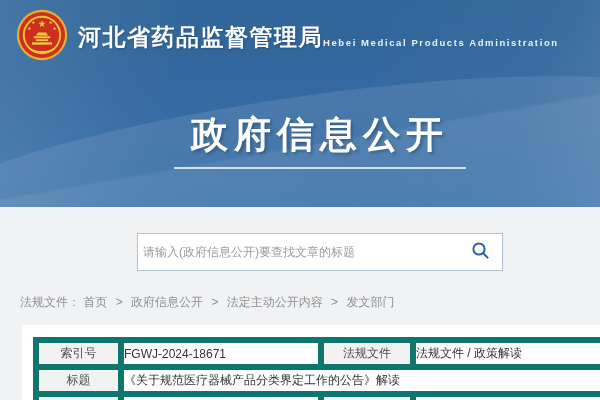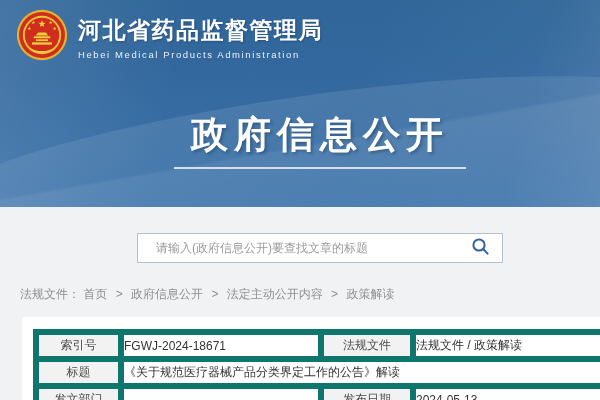--- a/index.html
+++ b/index.html
@@ -15,39 +15,39 @@
       linear-gradient(100deg, rgba(255,255,255,0.10) 0%, rgba(255,255,255,0) 28%),
       linear-gradient(180deg, #306699 0%, #33689e 35%, #3d74ab 100%);
   }
   .banner::before{
     content:"";position:absolute;left:-60px;top:95px;width:760px;height:260px;
     background:linear-gradient(to bottom,rgba(255,255,255,0.10),rgba(255,255,255,0) 55%);
     transform:rotate(-8deg);border-radius:50% 50% 0 0 / 60px 60px 0 0;
     pointer-events:none;
   }
   .brand{position:absolute;left:16px;top:9px;display:flex;align-items:center;gap:10px;z-index:2;cursor:pointer;}
-  .brand-text{display:flex;flex-direction:column;}
+  .brand-text{display:flex;flex-direction:row;}
   .brand-cn{color:#ffffff;font-size:23px;font-weight:bold;letter-spacing:1.5px;text-shadow:1px 1px 2px rgba(20,40,70,.35);}
-  .brand-en{color:#e9f1f9;font-size:9.5px;font-weight:normal;letter-spacing:1.6px;margin-top:3px;}
+  .brand-en{color:#e9f1f9;font-size:9.5px;font-weight:bold;letter-spacing:1.6px;margin-top:15px;}
   .banner-title{
     position:absolute;top:110px;left:0;width:100%;text-align:center;z-index:2;
     color:#ffffff;font-size:37px;font-weight:bold;letter-spacing:6px;
     text-shadow:2px 2px 3px rgba(20,40,70,.35);
   }
   .banner-underline{
     position:absolute;top:167px;left:50%;transform:translateX(-50%);
     width:292px;height:2px;background:rgba(235,240,245,0.85);z-index:2;
   }
 
   
   .search-wrap{padding-top:26px;}
   .searchbar{
-    width:366px;height:30px;margin:0 auto;box-sizing:border-box;
+    width:366px;height:38px;margin:0 auto;box-sizing:border-box;
     background:#ffffff;border:1px solid #b3c0ce;
-    display:flex;align-items:center;padding:0 10px 0 16px;
+    display:flex;align-items:center;padding:0 10px 0 3px;
   }
   .searchbar input{
     flex:1;border:none;outline:none;font-size:12px;color:#333;background:transparent;
     font-family:"Liberation Sans","DejaVu Sans",sans-serif;
   }
   .searchbar input::placeholder{color:#9b9b9b;}
   .search-btn{border:none;background:none;padding:2px;cursor:pointer;display:flex;align-items:center;}
 
   
   .breadcrumb{margin:23px 0 0 20px;font-size:12px;color:#8f8f8f;}
@@ -110,21 +110,21 @@
     </div>
 
     <div class="breadcrumb">
       <span>法规文件：</span>
       <a>首页</a>
       <span class="sep">&gt;</span>
       <a>政府信息公开</a>
       <span class="sep">&gt;</span>
       <a>法定主动公开内容</a>
       <span class="sep">&gt;</span>
-      <a>政策解读</a>
+      <a>发文部门</a>
     </div>
 
     <div class="panel">
       <table class="info">
         <colgroup>
             <col style="width:85px">
             <col style="width:200px">
             <col style="width:92px">
             <col style="width:197px">
           </colgroup>

